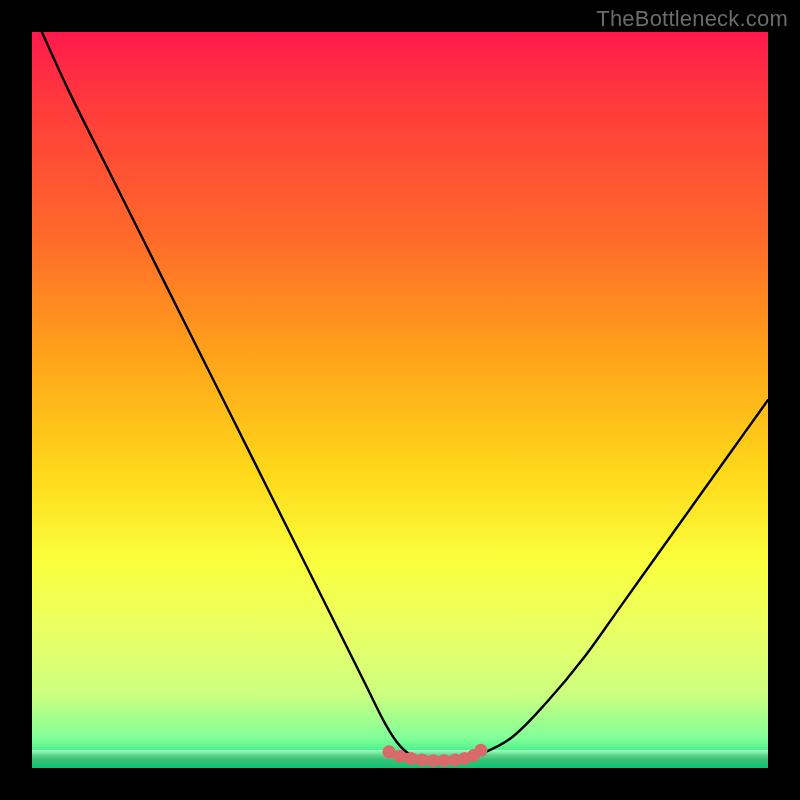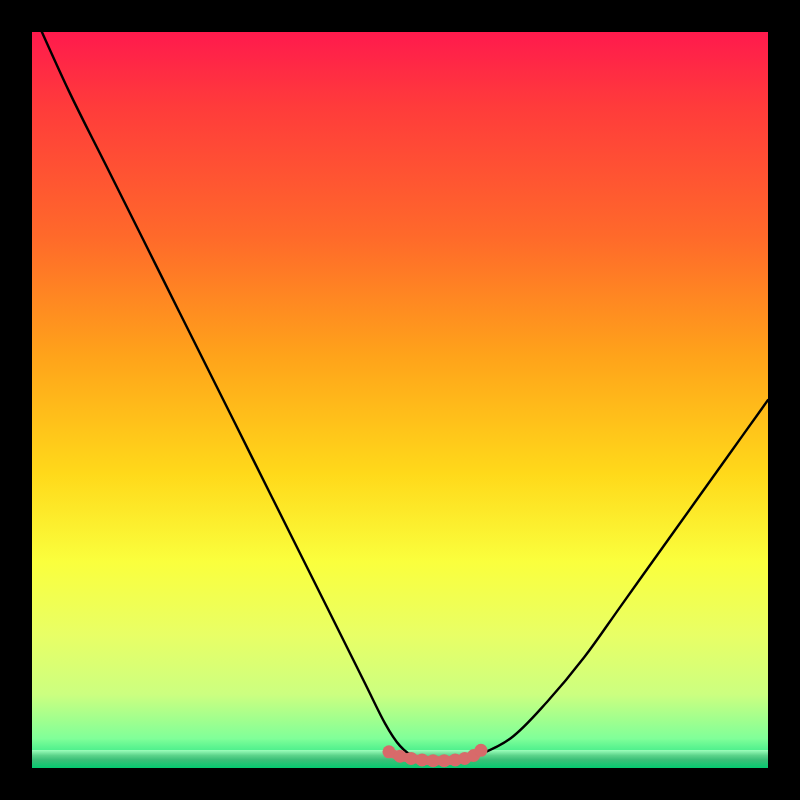--- a/index.html
+++ b/index.html
@@ -67,20 +67,21 @@
     font-weight: 500;
     letter-spacing: 0.2px;
     user-select: none;
   }
 </style>
 </head>
 <body>
 
 <div class="frame">
 
+  <div class="watermark">TheBottleneck.com</div>
 
   <div class="plot">
     <div class="green-cap"></div>
     <svg class="curve-svg" viewBox="0 0 736 736" preserveAspectRatio="none">
       <g id="curve-group">
           <path d="M 0,-22.08000000000004 C 6.6240000000000006,-7.507200000000035 23.552000000000003,31.059199999999986 36.800000000000004,58.879999999999995 C 50.048,86.7008 60.35200000000001,105.98400000000001 73.60000000000001,132.48000000000002 C 86.84800000000001,158.97600000000003 97.15199999999999,179.58400000000003 110.39999999999999,206.08000000000004 C 123.648,232.57600000000005 133.95200000000003,253.18400000000003 147.20000000000002,279.68 C 160.448,306.176 170.752,326.784 184,353.28 C 197.248,379.77599999999995 207.552,400.384 220.79999999999998,426.88 C 234.04799999999997,453.376 244.35199999999995,473.98400000000004 257.59999999999997,500.48 C 270.84799999999996,526.976 281.15200000000004,547.5840000000001 294.40000000000003,574.08 C 307.648,600.576 320.6016,626.4832000000001 331.2,647.6800000000001 C 341.79839999999996,668.8768 346.65599999999995,679.9168000000001 353.28,691.84 C 359.904,703.7632 362.7008,707.9584 368,713.92 C 373.2992,719.8815999999999 376.096,722.3104000000001 382.72,724.96 C 389.34400000000005,727.6096 396.8512,727.9775999999999 404.8,728.64 C 412.7488,729.3024 420.25600000000003,729.3024 426.88,728.64 C 433.50399999999996,727.9775999999999 432.3264,728.9344000000001 441.59999999999997,724.96 C 450.87359999999995,720.9856 465.15200000000004,716.496 478.40000000000003,706.56 C 491.648,696.6239999999999 501.95199999999994,684.3328 515.1999999999999,669.76 C 528.448,655.1872 538.752,642.8224 552,625.6 C 565.248,608.3776 575.552,592.6272 588.8000000000001,574.08 C 602.0480000000001,555.5328000000001 612.3520000000001,541.1071999999999 625.6,522.56 C 638.848,504.01279999999997 649.152,489.5872 662.4,471.04 C 675.6479999999999,452.49280000000005 685.9519999999999,438.06719999999996 699.1999999999999,419.52 C 712.448,400.9728 729.376,377.2736 736,368" fill="none" stroke="#000000" stroke-width="2.4" stroke-linecap="round"></path>
         </g>
       <g id="marker-group">
           <path d="M 356.96,719.808 C 358.9472,720.60288 364.0256,723.03168 368,724.224 C 371.9744,725.41632 375.0656,725.7696000000001 379.04,726.432 C 383.0144,727.0944 386.10560000000004,727.50656 390.08000000000004,727.904 C 394.05440000000004,728.30144 397.1456,728.50752 401.12,728.64 C 405.0944,728.77248 408.1856,728.77248 412.16,728.64 C 416.1344,728.50752 419.49056,728.30144 423.2,727.904 C 426.90943999999996,727.50656 429.45599999999996,727.22688 432.768,726.432 C 436.08,725.63712 438.68543999999997,724.94528 441.59999999999997,723.488 C 444.51455999999996,722.0307200000001 447.6352,719.26336 448.96,718.336" fill="none" stroke="#d86a6a" stroke-width="9" stroke-linecap="round" opacity="0.95"></path>
           <circle cx="356.96" cy="719.808" r="6.5" fill="#d86a6a"></circle>

